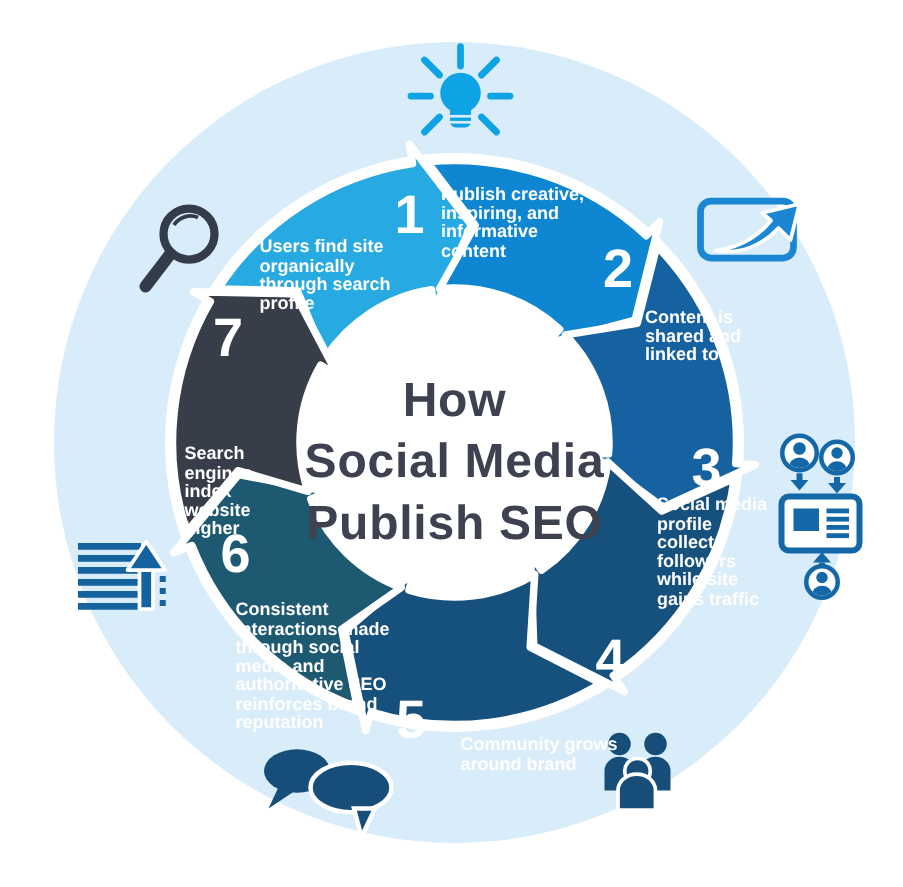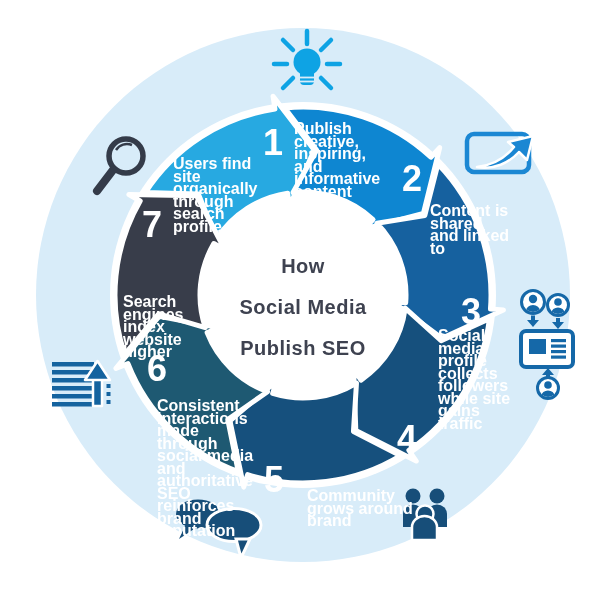--- a/index.html
+++ b/index.html
@@ -6,33 +6,33 @@
   .stage{
     position:relative;width:602px;height:591px;overflow:hidden;
     font-family:"Liberation Sans", sans-serif;background:#ffffff;
   }
   .stage svg{position:absolute;left:0;top:0;}
   .step-num{
     position:absolute;width:40px;height:40px;line-height:40px;text-align:center;
     color:#ffffff;font-weight:bold;font-size:36px;
   }
   .step-text{
-    position:absolute;color:#ffffff;font-weight:bold;font-size:16px;line-height:12.5px;
+    position:absolute;color:#ffffff;font-weight:bold;font-size:12px;line-height:12.5px;
     text-align:left;
   }
   .n1{left:253px;top:123px;} .t1{left:294px;top:123px;width:100px;}
   .n2{left:392px;top:159px;} .t2{left:430px;top:205px;width:82px;}
   .n3{left:451px;top:292px;} .t3{left:438px;top:330px;width:74px;}
   .n4{left:387px;top:419px;} .t4{left:307px;top:454px;width:126px;margin-top:36px;}
   .n5{left:254px;top:460px;} .t5{left:157px;top:400px;width:104px;text-align:left;}
   .n6{left:137px;top:349px;} .t6{left:123px;top:272px;width:60px;margin-top:24px;}
   .n7{left:132px;top:205px;} .t7{left:173px;top:158px;width:90px;}
   .title{
     position:absolute;left:171px;top:246px;width:264px;text-align:center;
-    color:#3e4250;font-weight:bold;font-size:20px;line-height:41px;letter-spacing:0.5px;
+    color:#3e4250;font-weight:bold;font-size:32px;line-height:41px;letter-spacing:0.5px;
   }
 </style>
 </head>
 <body>
 
 <div class="stage">
 
   <svg width="602" height="591" viewBox="0 0 602 591">
 
     <circle cx="303" cy="295" r="267" fill="#d8ecf9"></circle>

